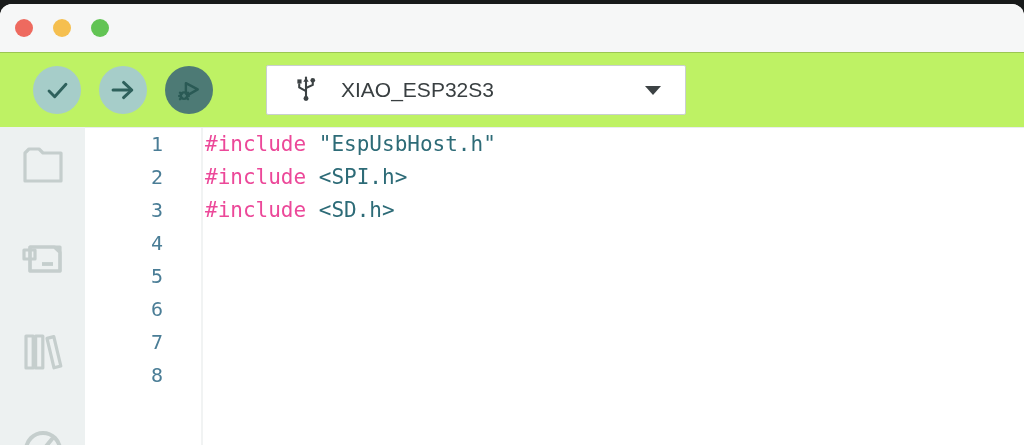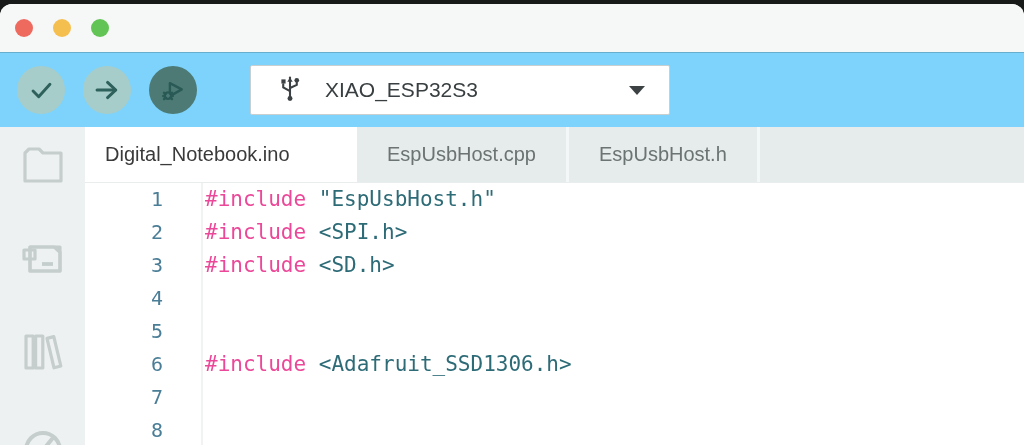--- a/index.html
+++ b/index.html
@@ -28,25 +28,25 @@
   .traffic-light {
     width: 18px; height: 18px;
     border-radius: 50%;
     margin-right: 20px;
     border: none;
     cursor: pointer;
   }
   
   .toolbar {
     height: 75px;
-    background: #7dd3fc;
+    background: #bef264;
     border-top: 1px solid rgba(0,0,0,0.18);
     display: flex;
     align-items: center;
-    padding-left: 17px;
+    padding-left: 33px;
   }
   .tool-btn {
     width: 48px; height: 48px;
     border-radius: 50%;
     border: none;
     background: #a6cdc9;
     display: flex;
     align-items: center;
     justify-content: center;
     margin-right: 18px;
@@ -271,47 +271,35 @@
           <svg width="52" height="44" viewBox="0 0 26 22" fill="none" stroke="#c5cecd" stroke-width="2" stroke-linecap="round">
             <circle cx="13" cy="14" r="8.5"></circle>
             <line x1="17.5" y1="8.5" x2="8.5" y2="19.5"></line>
           </svg>
         </span>
       </button>
     </div>
 
     <div class="content">
 
-      <div class="tabstrip">
-        <button class="tab active">
-          <span>Digital_Notebook.ino</span>
-        </button>
-        <button class="tab">
-          <span>EspUsbHost.cpp</span>
-        </button>
-        <button class="tab">
-          <span>EspUsbHost.h</span>
-        </button>
-        <div class="filler"></div>
-      </div>
 
       <div class="editor">
         <div class="guide-line"></div>
 
         <div class="code-line"><span class="gutter">1</span><span class="code-text"><span class="tok-keyword">#include</span><span class="tok-string"> "EspUsbHost.h"</span></span></div>
 
         <div class="code-line"><span class="gutter">2</span><span class="code-text"><span class="tok-keyword">#include</span><span class="tok-string"> &lt;SPI.h&gt;</span></span></div>
 
         <div class="code-line"><span class="gutter">3</span><span class="code-text"><span class="tok-keyword">#include</span><span class="tok-string"> &lt;SD.h&gt;</span></span></div>
 
         <div class="code-line"><span class="gutter">4</span></div>
 
         <div class="code-line"><span class="gutter">5</span></div>
 
-        <div class="code-line"><span class="gutter">6</span><span class="code-text"><span class="tok-keyword">#include</span><span class="tok-string"> &lt;Adafruit_SSD1306.h&gt;</span></span></div>
+        <div class="code-line"><span class="gutter">6</span></div>
 
         <div class="code-line"><span class="gutter">7</span></div>
 
         <div class="code-line"><span class="gutter">8</span><span class="code-text"><span class="tok-keyword"></span><span class="tok-string"></span></span></div>
 
       </div>
     </div>
   </div>
 </div>
 

